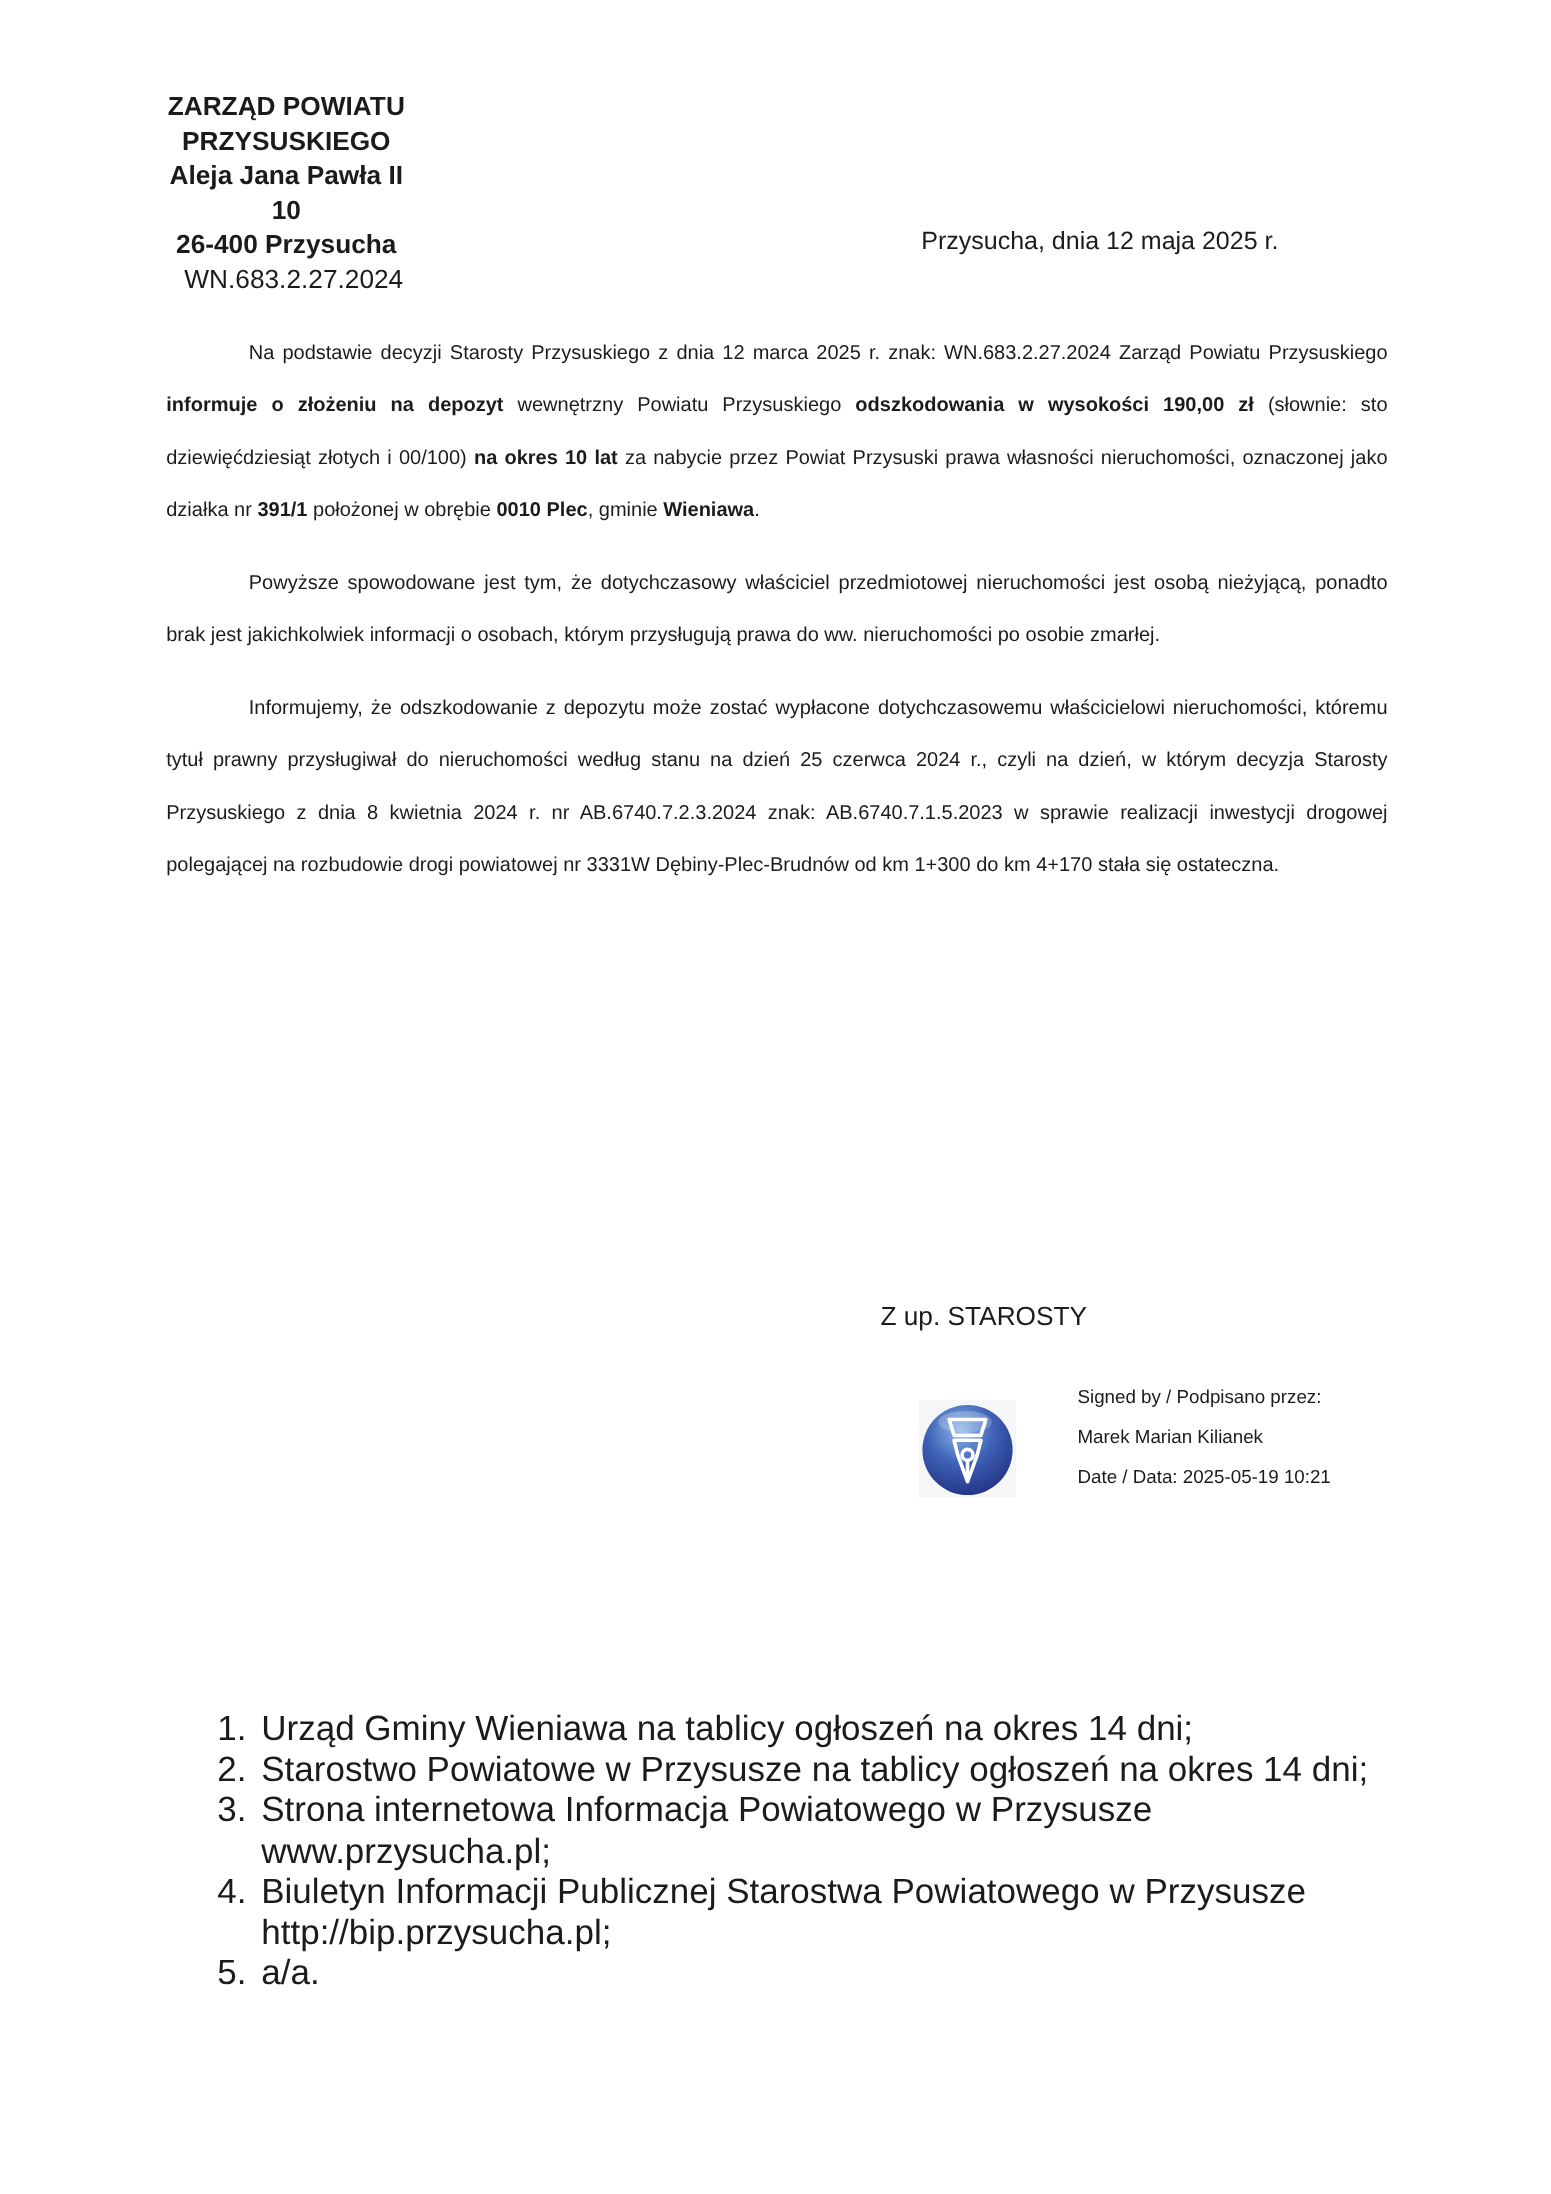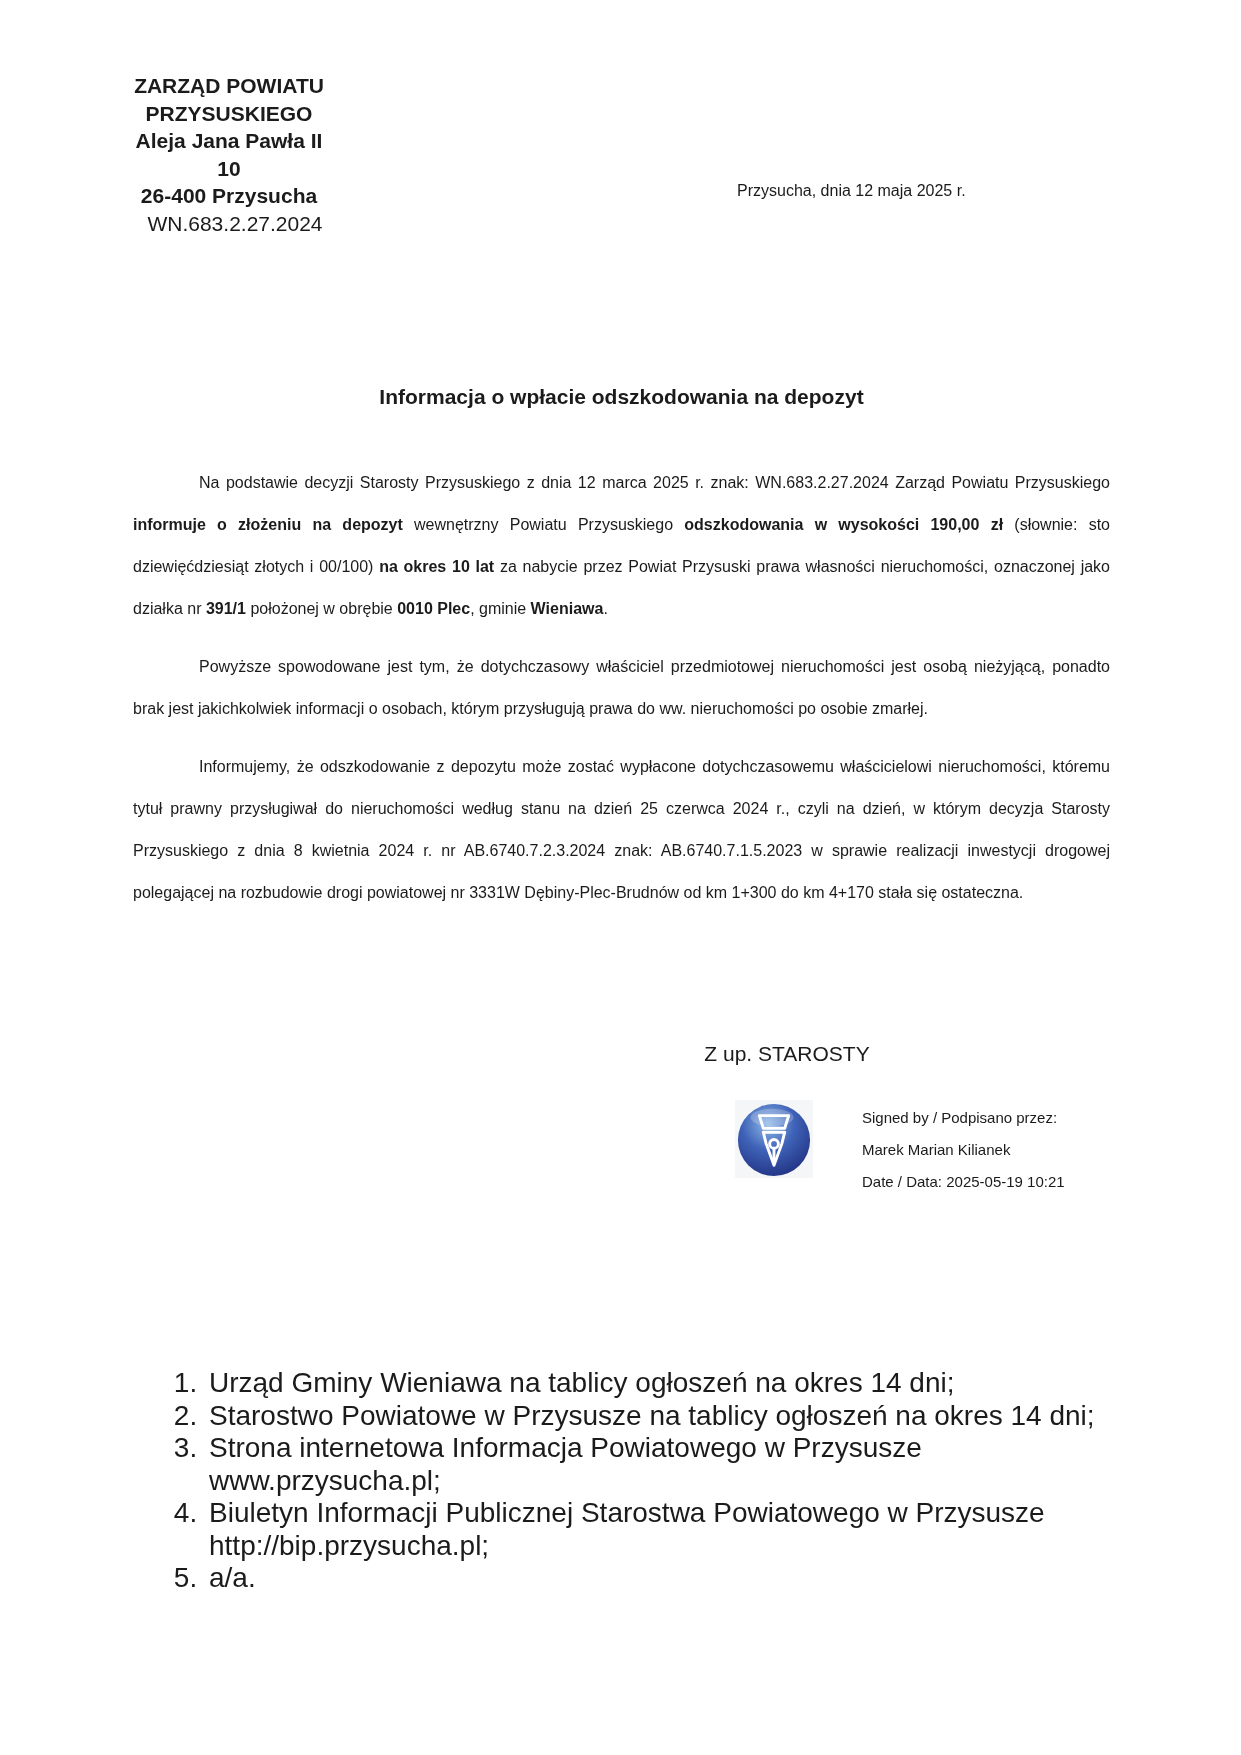--- a/index.html
+++ b/index.html
@@ -11,35 +11,35 @@
     font-family:"Liberation Sans","DejaVu Sans",sans-serif;
     color:#1b1b1b;
     border-radius:30px;
   }
   .content{padding:0 131px 0 133px;}
   
   .letterhead{position:relative;padding-top:72px;height:138px;}
   .sender{width:192px;text-align:center;font-size:21px;line-height:27.5px;}
   .sender .bold{font-weight:bold;}
   .sender .ref{font-weight:normal;padding-left:12px;}
-  .dateline{position:absolute;top:182px;left:604px;font-size:16px;}
+  .dateline{position:absolute;top:182px;left:604px;font-size:20px;}
   
   .doc-title{margin:173px 0 0 0;text-align:center;font-size:21px;line-height:27px;font-weight:bold;}
   
   .par{
     margin:0 0 16px 0;
     font-size:16px;line-height:42px;
     text-align:justify;text-indent:66px;
   }
   .par.first{margin-top:52px;}
   .b{font-weight:bold;}
   
   .signature-block{position:absolute;top:1040px;left:557px;width:460px;}
   .sig-auth{text-align:center;font-size:21px;line-height:27px;}
-  .stamp-row{display:flex;align-items:flex-start;margin-top:33px;padding-left:178px;}
+  .stamp-row{display:flex;align-items:flex-end;margin-top:33px;padding-left:178px;}
   .stamp-icon{flex:0 0 auto;width:78px;height:78px;display:block;}
   .stamp-text{margin-left:49px;padding-top:2px;font-size:15px;line-height:32px;white-space:nowrap;}
   .sig-names{margin-top:24px;text-align:center;font-size:21px;line-height:27px;}
   
   .distribution{position:absolute;top:1355px;left:133px;right:131px;}
   .dist-heading{font-size:20px;line-height:24px;text-decoration:underline;}
   .distribution ol{margin:12px 0 0 0;padding-left:72px;}
   .distribution li{font-size:28px;line-height:32.5px;padding-left:4px;}
 </style>
 </head>
@@ -52,21 +52,20 @@
       <div class="sender">
         <div class="bold">ZARZĄD POWIATU</div>
         <div class="bold">PRZYSUSKIEGO</div>
         <div class="bold">Aleja Jana Pawła II 10</div>
         <div class="bold">26-400 Przysucha</div>
         <div class="ref">WN.683.2.27.2024</div>
       </div>
       <div class="dateline">Przysucha, dnia 12 maja 2025 r.</div>
     </div>
 
-    <h1 class="doc-title">Informacja o wpłacie odszkodowania na depozyt</h1>
 
     <p class="par first"><span>Na podstawie decyzji Starosty Przysuskiego z dnia 12 marca 2025 r. znak: WN.683.2.27.2024 Zarząd Powiatu Przysuskiego </span><span class="b">informuje o złożeniu na depozyt</span><span> wewnętrzny Powiatu Przysuskiego </span><span class="b">odszkodowania w wysokości 190,00 zł</span><span> (słownie: sto dziewięćdziesiąt złotych i 00/100) </span><span class="b">na okres 10 lat</span><span> za nabycie przez Powiat Przysuski prawa własności nieruchomości, oznaczonej jako działka nr </span><span class="b">391/1</span><span> położonej w obrębie </span><span class="b">0010 Plec</span><span>, gminie </span><span class="b">Wieniawa</span><span>.</span></p>
 
     <p class="par">Powyższe spowodowane jest tym, że dotychczasowy właściciel przedmiotowej nieruchomości jest osobą nieżyjącą, ponadto brak jest jakichkolwiek informacji o osobach, którym przysługują prawa do ww. nieruchomości po osobie zmarłej.</p>
 
     <p class="par">Informujemy, że odszkodowanie z depozytu może zostać wypłacone dotychczasowemu właścicielowi nieruchomości, któremu tytuł prawny przysługiwał do nieruchomości według stanu na dzień 25 czerwca 2024 r., czyli na dzień, w którym decyzja Starosty Przysuskiego z dnia 8 kwietnia 2024 r. nr AB.6740.7.2.3.2024 znak: AB.6740.7.1.5.2023 w sprawie realizacji inwestycji drogowej polegającej na rozbudowie drogi powiatowej nr 3331W Dębiny-Plec-Brudnów od km 1+300 do km 4+170 stała się ostateczna.</p>
 
   </div>
 
   <div class="signature-block">

